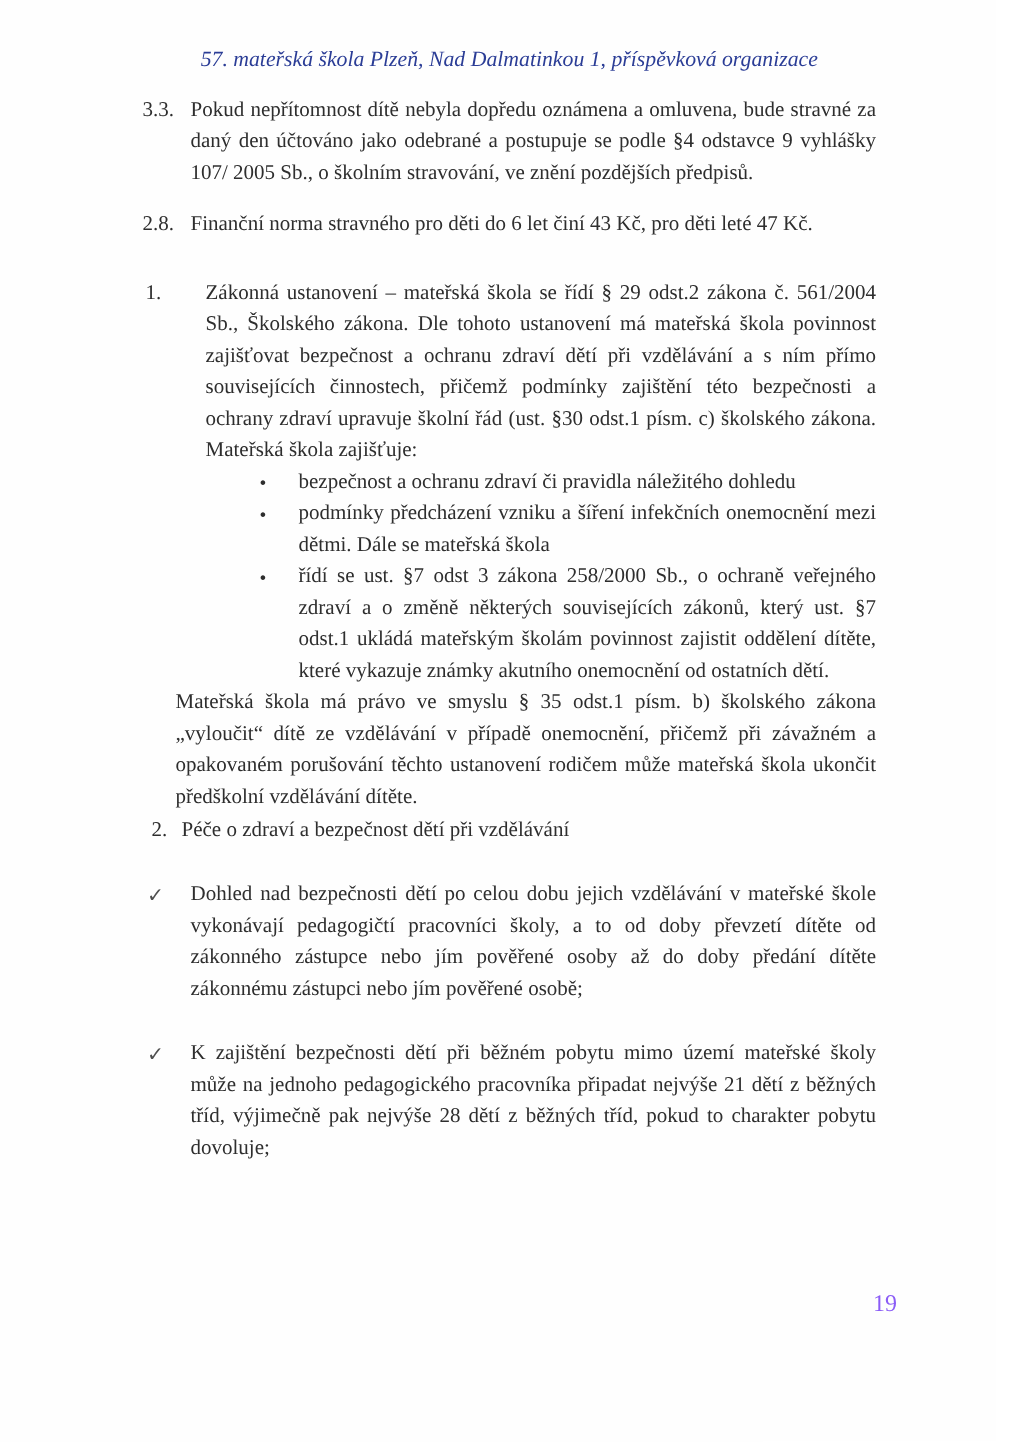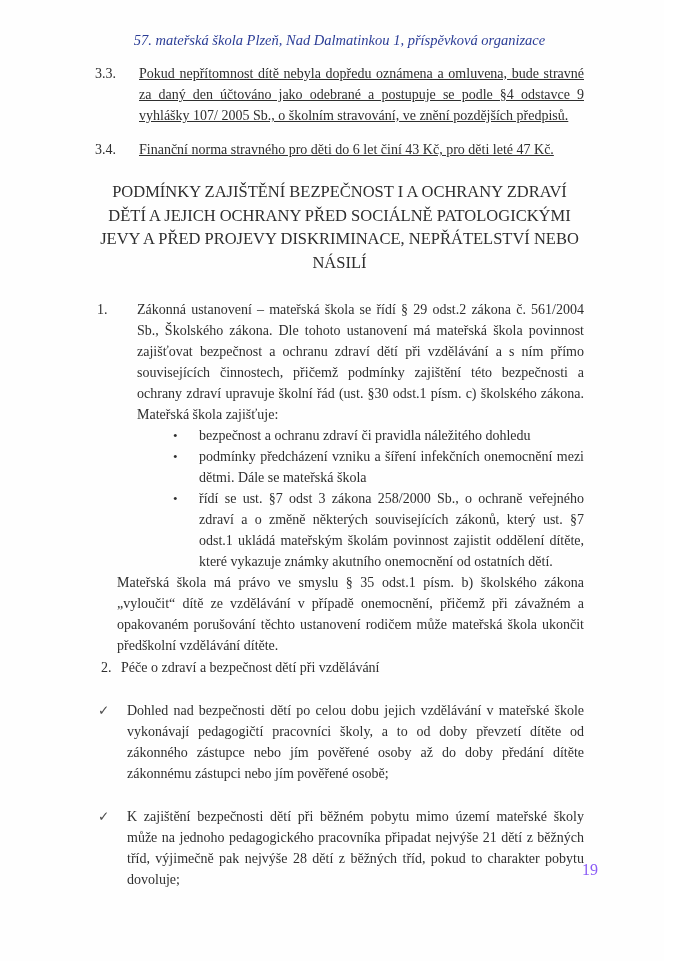--- a/index.html
+++ b/index.html
@@ -33,29 +33,27 @@
   .doc-header .doc-title {
     font-style: italic;
     font-weight: bold;
     font-size: 15.5px;
     line-height: 20px;
   }
   
   .sec-row {
     display: flex;
     margin-top: 13px;
-    gap: 12px;
   }
   .sec-row .sec-num {
     flex: 0 0 32px;
   }
   .sec-row .sec-txt {
     flex: 1;
     text-align: justify;
-    text-decoration: underline;
   }
   
   .article-number {
     text-align: center;
     font-size: 15px;
     margin-top: 42px;
   }
   .article-title {
     text-align: center;
     font-size: 16.5px;
@@ -128,26 +126,25 @@
   <div class="doc-header">
     <div class="school-line">57. mateřská škola Plzeň, Nad Dalmatinkou 1, příspěvková organizace</div>
   </div>
 
   <div class="sec-row">
     <span class="sec-num">3.3.</span>
     <span class="sec-txt">Pokud nepřítomnost dítě nebyla dopředu oznámena a omluvena, bude stravné za daný den účtováno jako odebrané a postupuje se podle §4 odstavce 9 vyhlášky 107/ 2005 Sb., o školním stravování, ve znění pozdějších předpisů.</span>
   </div>
 
   <div class="sec-row">
-    <span class="sec-num">3.4.</span>
+    <span class="sec-num">2.8.</span>
     <span class="sec-txt">Finanční norma stravného pro děti do 6 let činí 43 Kč, pro děti leté 47 Kč.</span>
   </div>
 
 
-  <div class="article-title">PODMÍNKY ZAJIŠTĚNÍ BEZPEČNOST I A OCHRANY ZDRAVÍ DĚTÍ A JEJICH OCHRANY PŘED SOCIÁLNĚ PATOLOGICKÝMI JEVY A PŘED PROJEVY DISKRIMINACE, NEPŘÁTELSTVÍ NEBO NÁSILÍ</div>
 
   <div class="li-row item-1">
     <span class="li-num">1.</span>
     <span class="li-txt">Zákonná ustanovení – mateřská škola se řídí § 29 odst.2 zákona č. 561/2004 Sb., Školského zákona. Dle tohoto ustanovení má mateřská škola povinnost zajišťovat bezpečnost a ochranu zdraví dětí při vzdělávání a s ním přímo souvisejících činnostech, přičemž podmínky zajištění této bezpečnosti a ochrany zdraví upravuje školní řád (ust. §30 odst.1 písm. c) školského zákona. Mateřská škola zajišťuje:</span>
   </div>
 
   <div class="bullet-row">
     <span class="bullet-glyph">•</span>
     <span class="bullet-txt">bezpečnost a ochranu zdraví či pravidla náležitého dohledu</span>
   </div>

